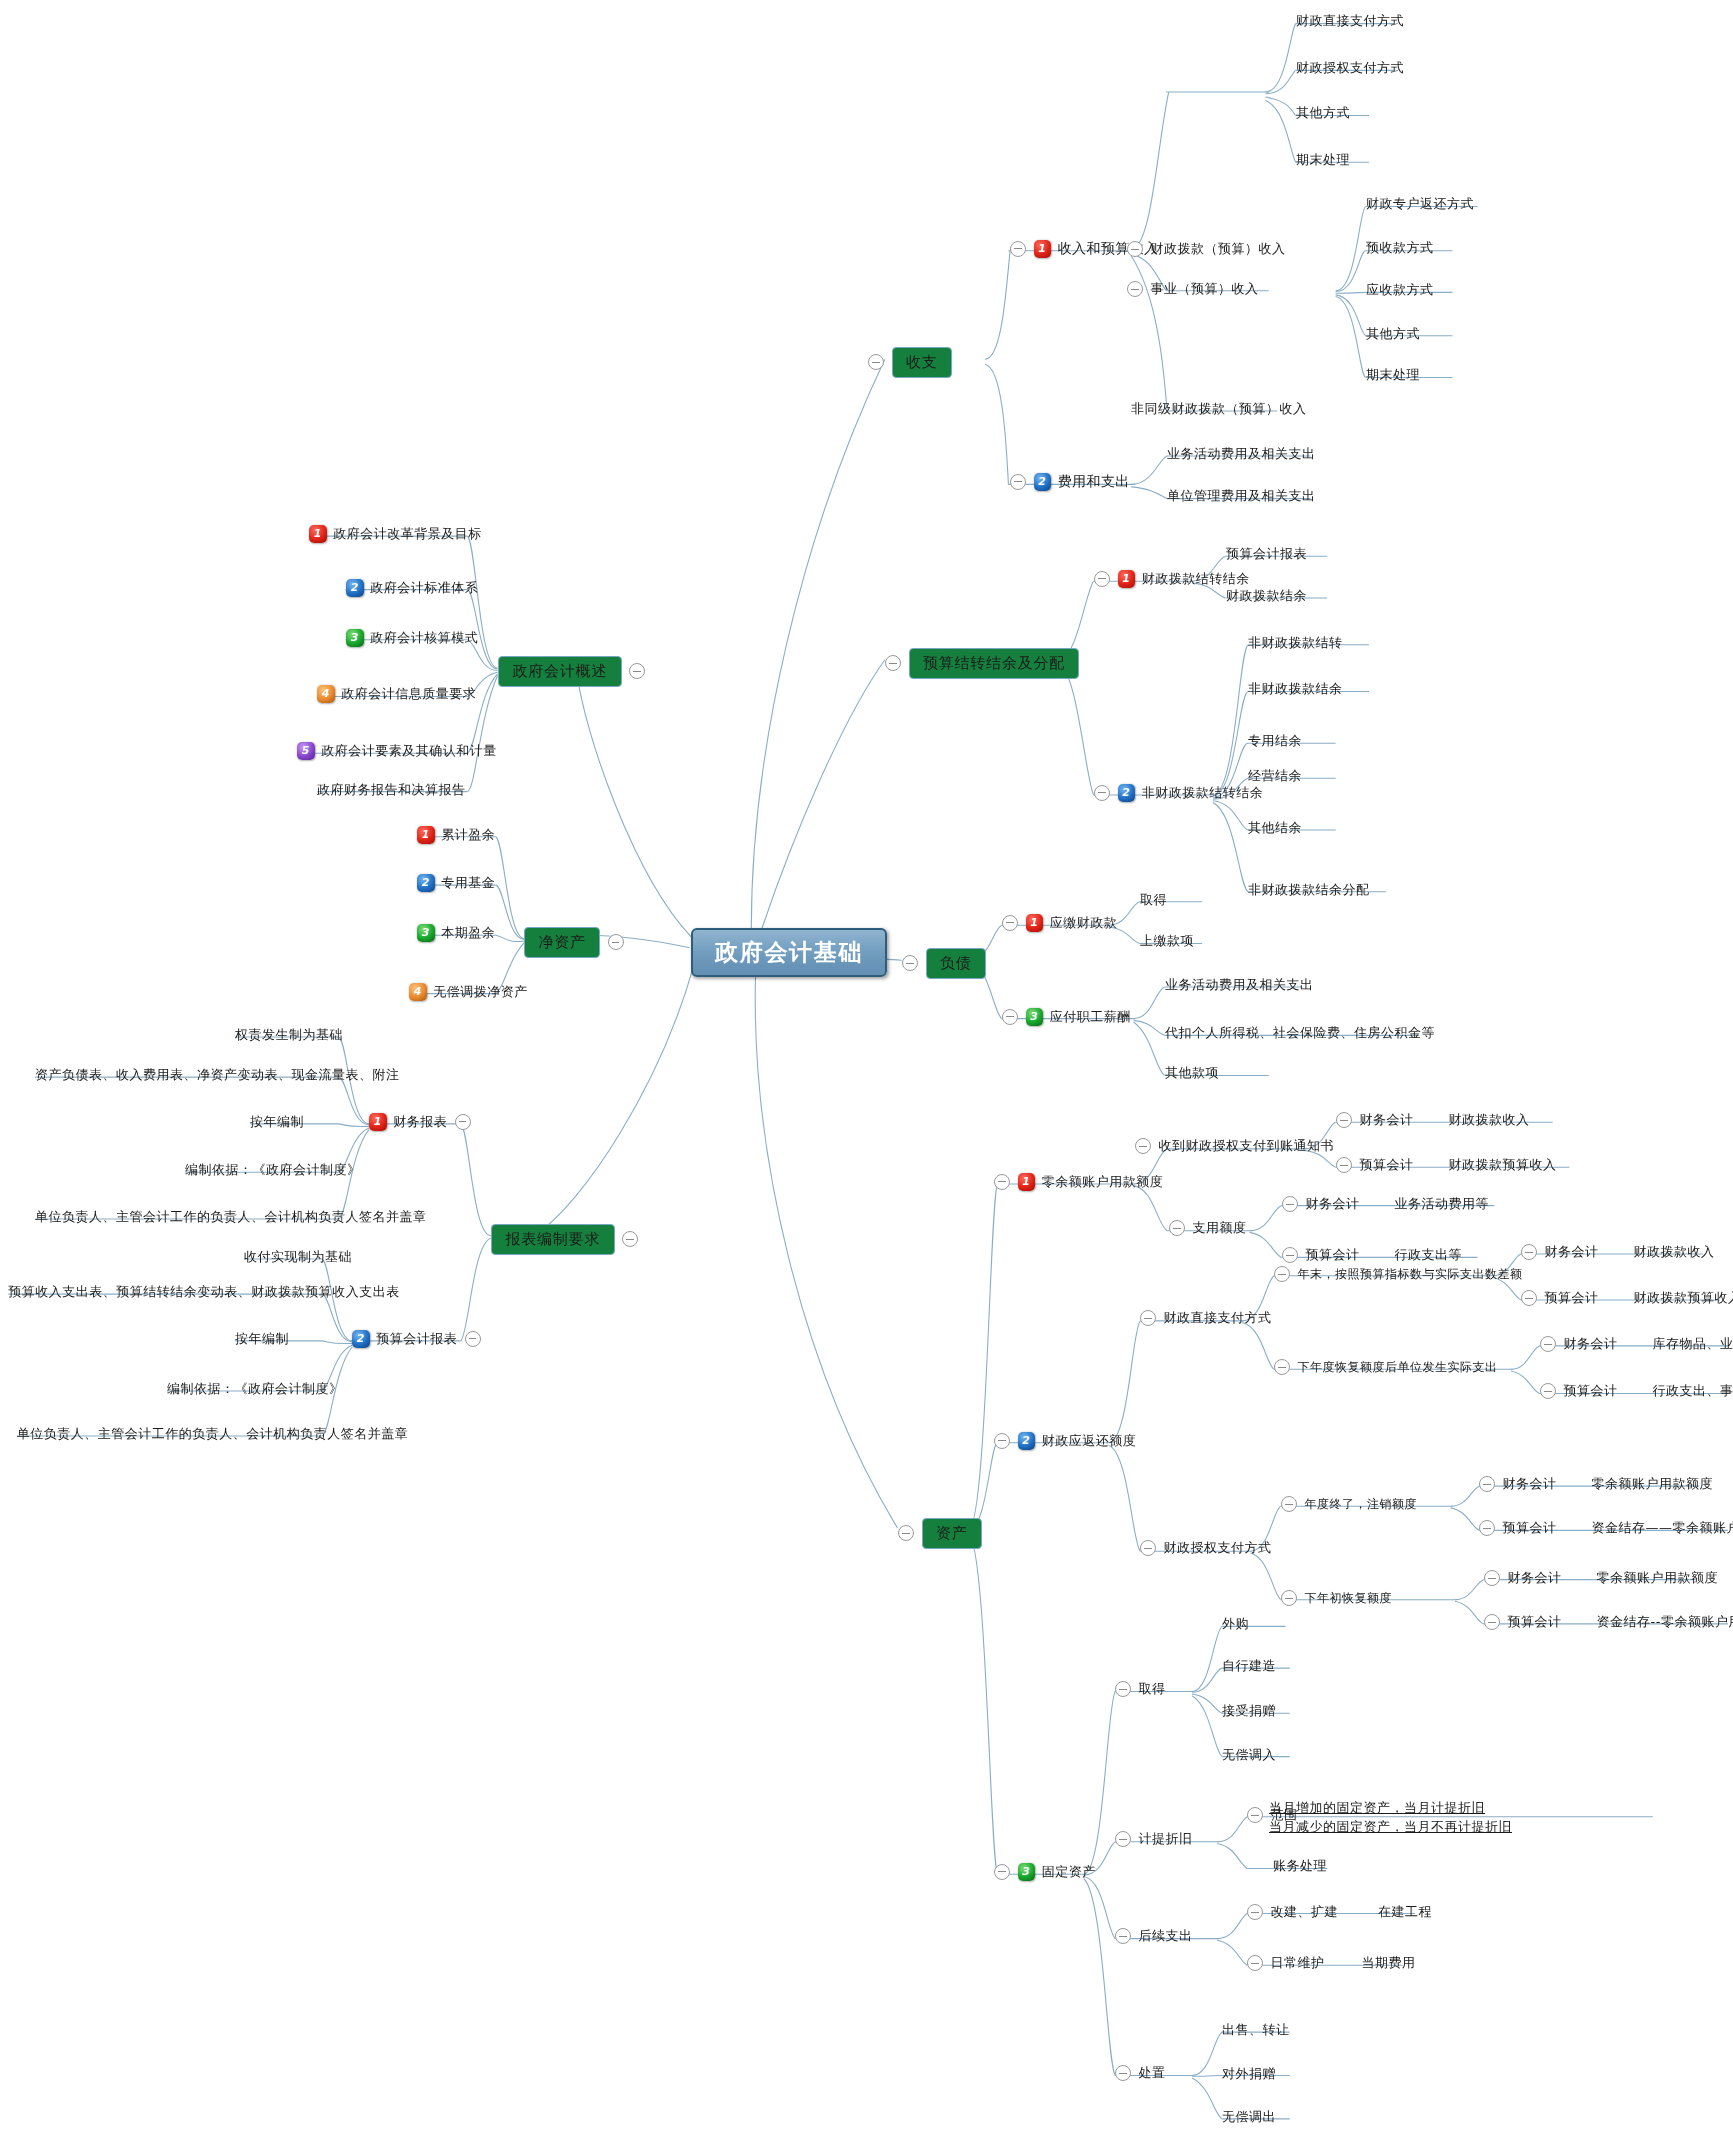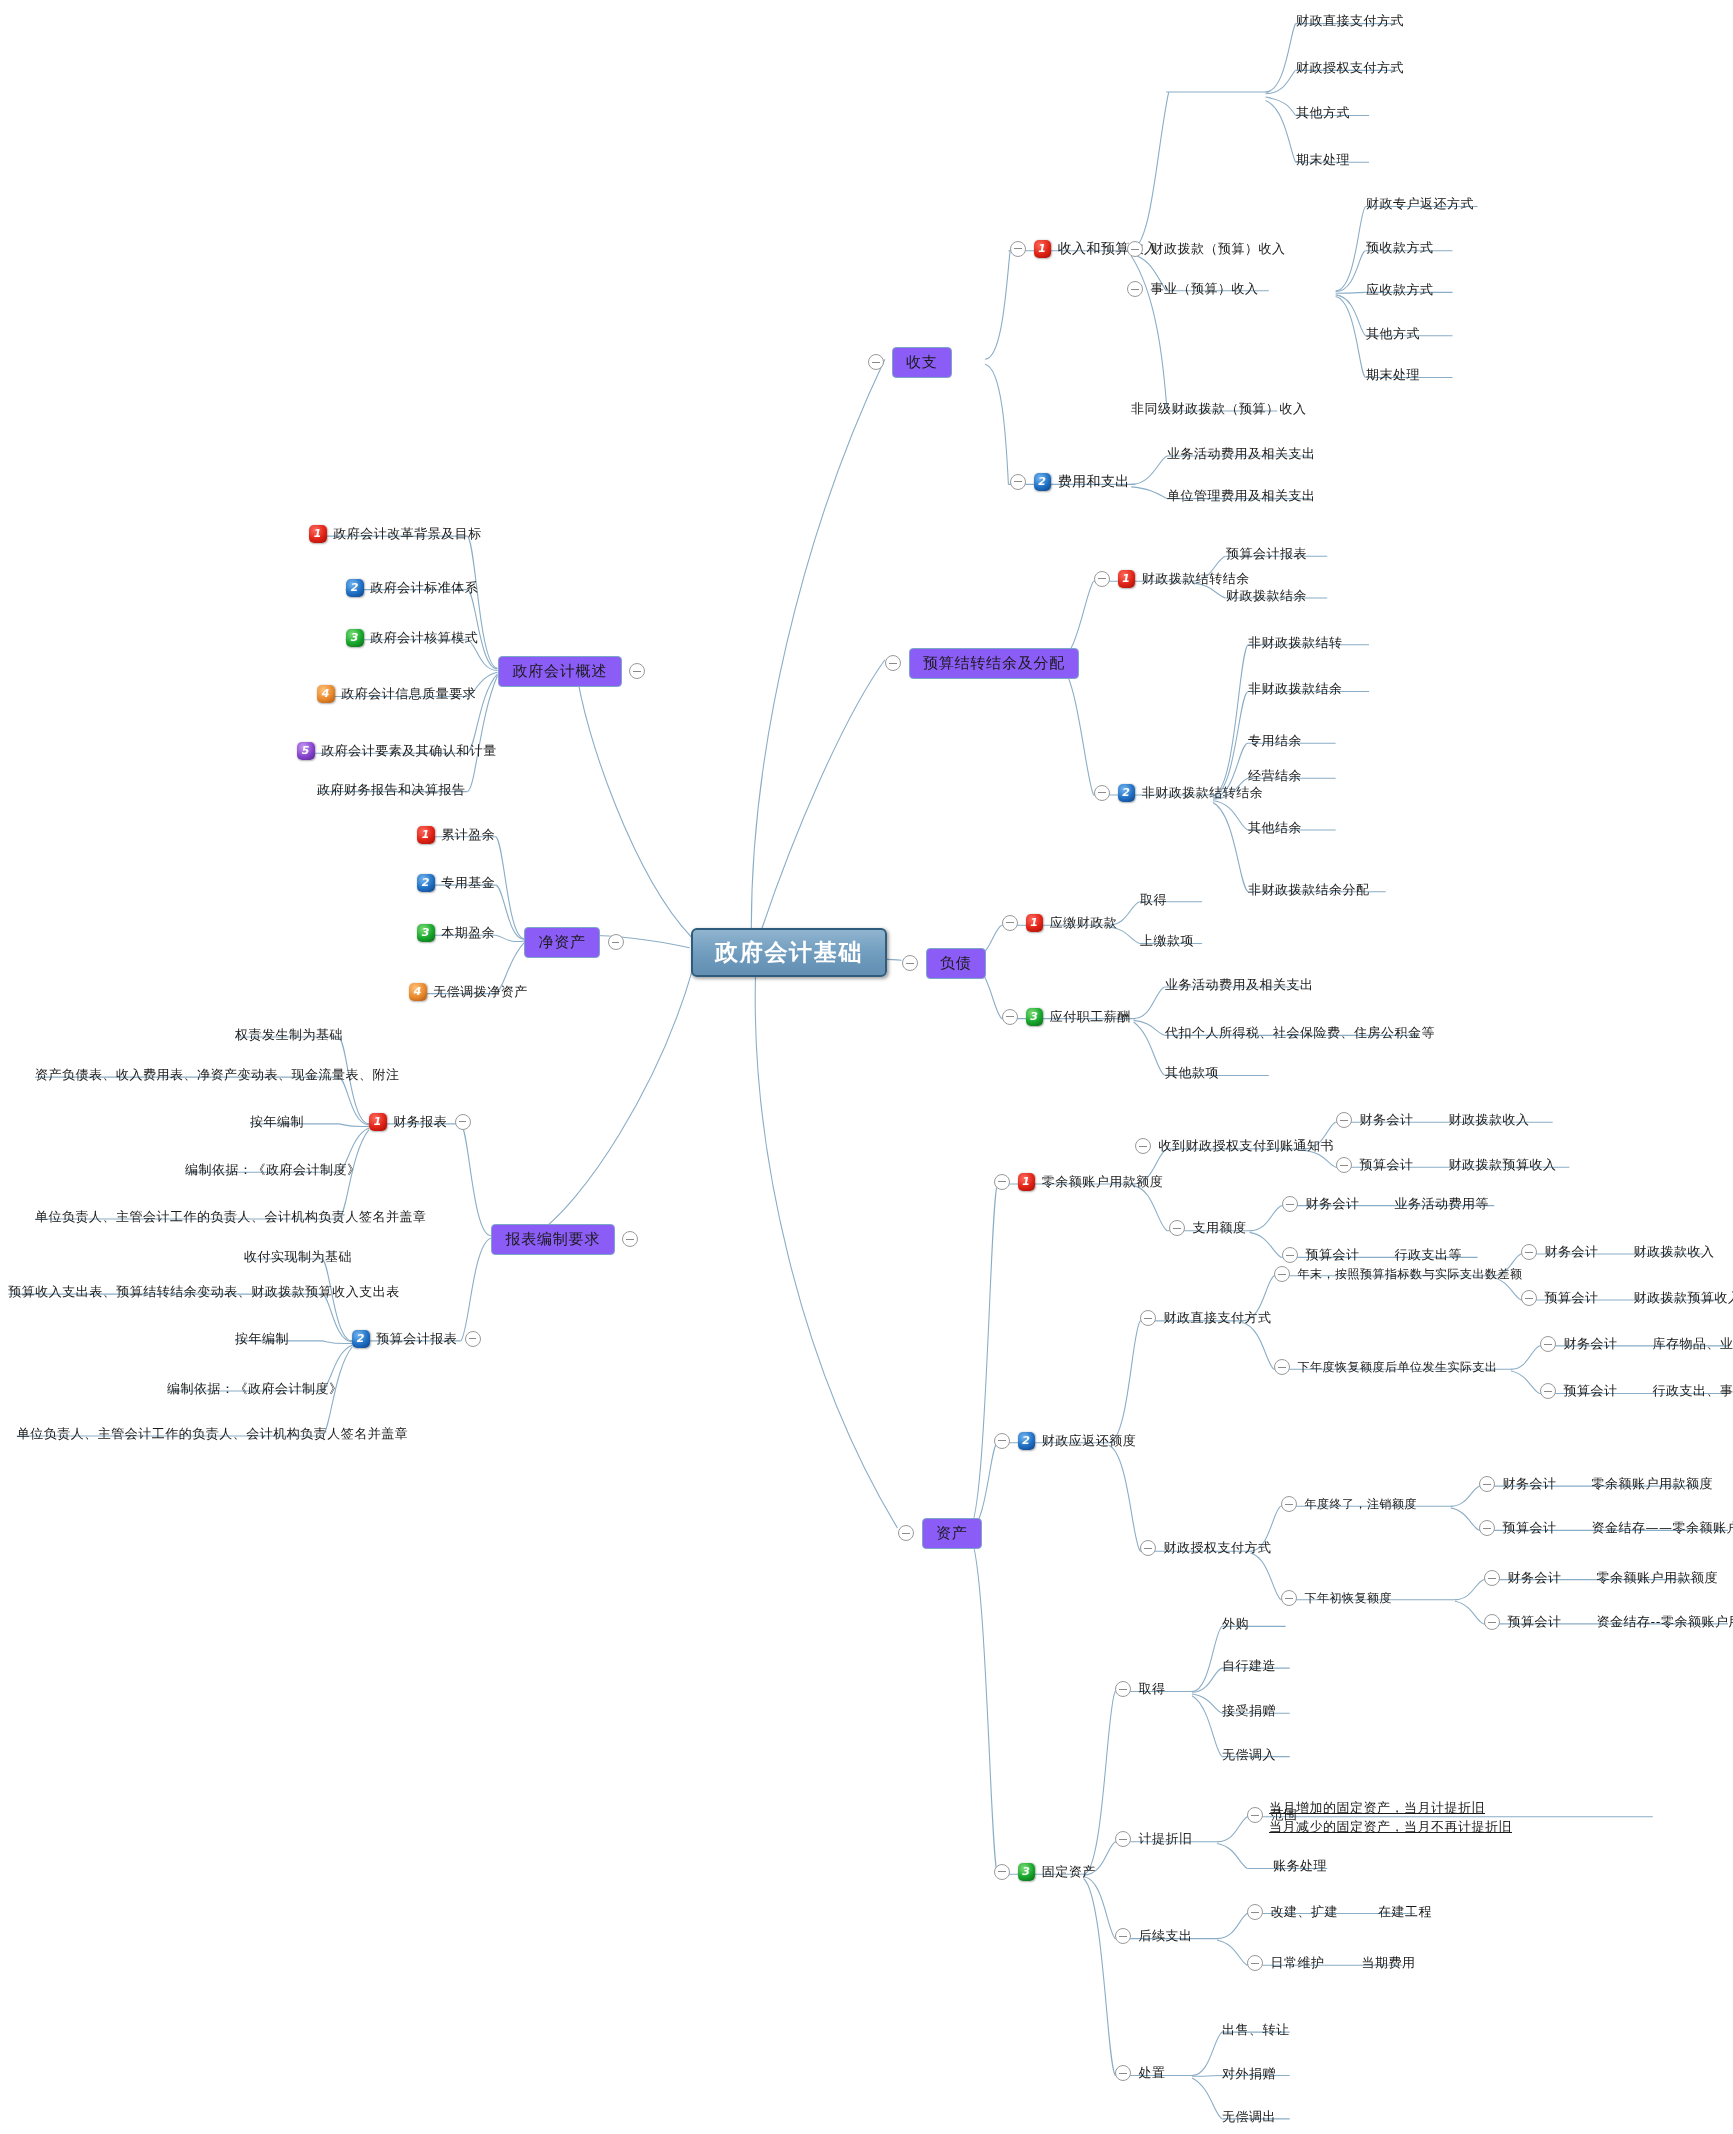--- a/index.html
+++ b/index.html
@@ -22,21 +22,21 @@
     padding:8.3px 22px;border-radius:5.8px;
     background:linear-gradient(180deg,#8fb4cf 0%,#6f9bbd 55%,#628fb2 100%);
     border:2.5px solid #2e5c7a;
     color:#ffffff;font-size:23px;font-weight:bold;letter-spacing:1.7px;
     box-shadow:1.7px 1.7px 3.3px rgba(0,0,0,.35);
   }
 
   
   .boxed{
     padding:5px 13.4px;border:0.8px solid #7ba7c7;border-radius:4.2px;
-    background:#8b5cf6;font-size:15px;letter-spacing:0.8px;
+    background:#15803d;font-size:15px;letter-spacing:0.8px;
   }
 
   
   .leaf{font-size:13px;letter-spacing:0.5px;}
   .leaf.small{font-size:12px;}
   .two-line{white-space:pre-line;line-height:1.45;text-decoration:underline;}
 
   
   .toggle{
     width:14px;height:14px;border:0.8px solid #9a9a9a;border-radius:50%;

